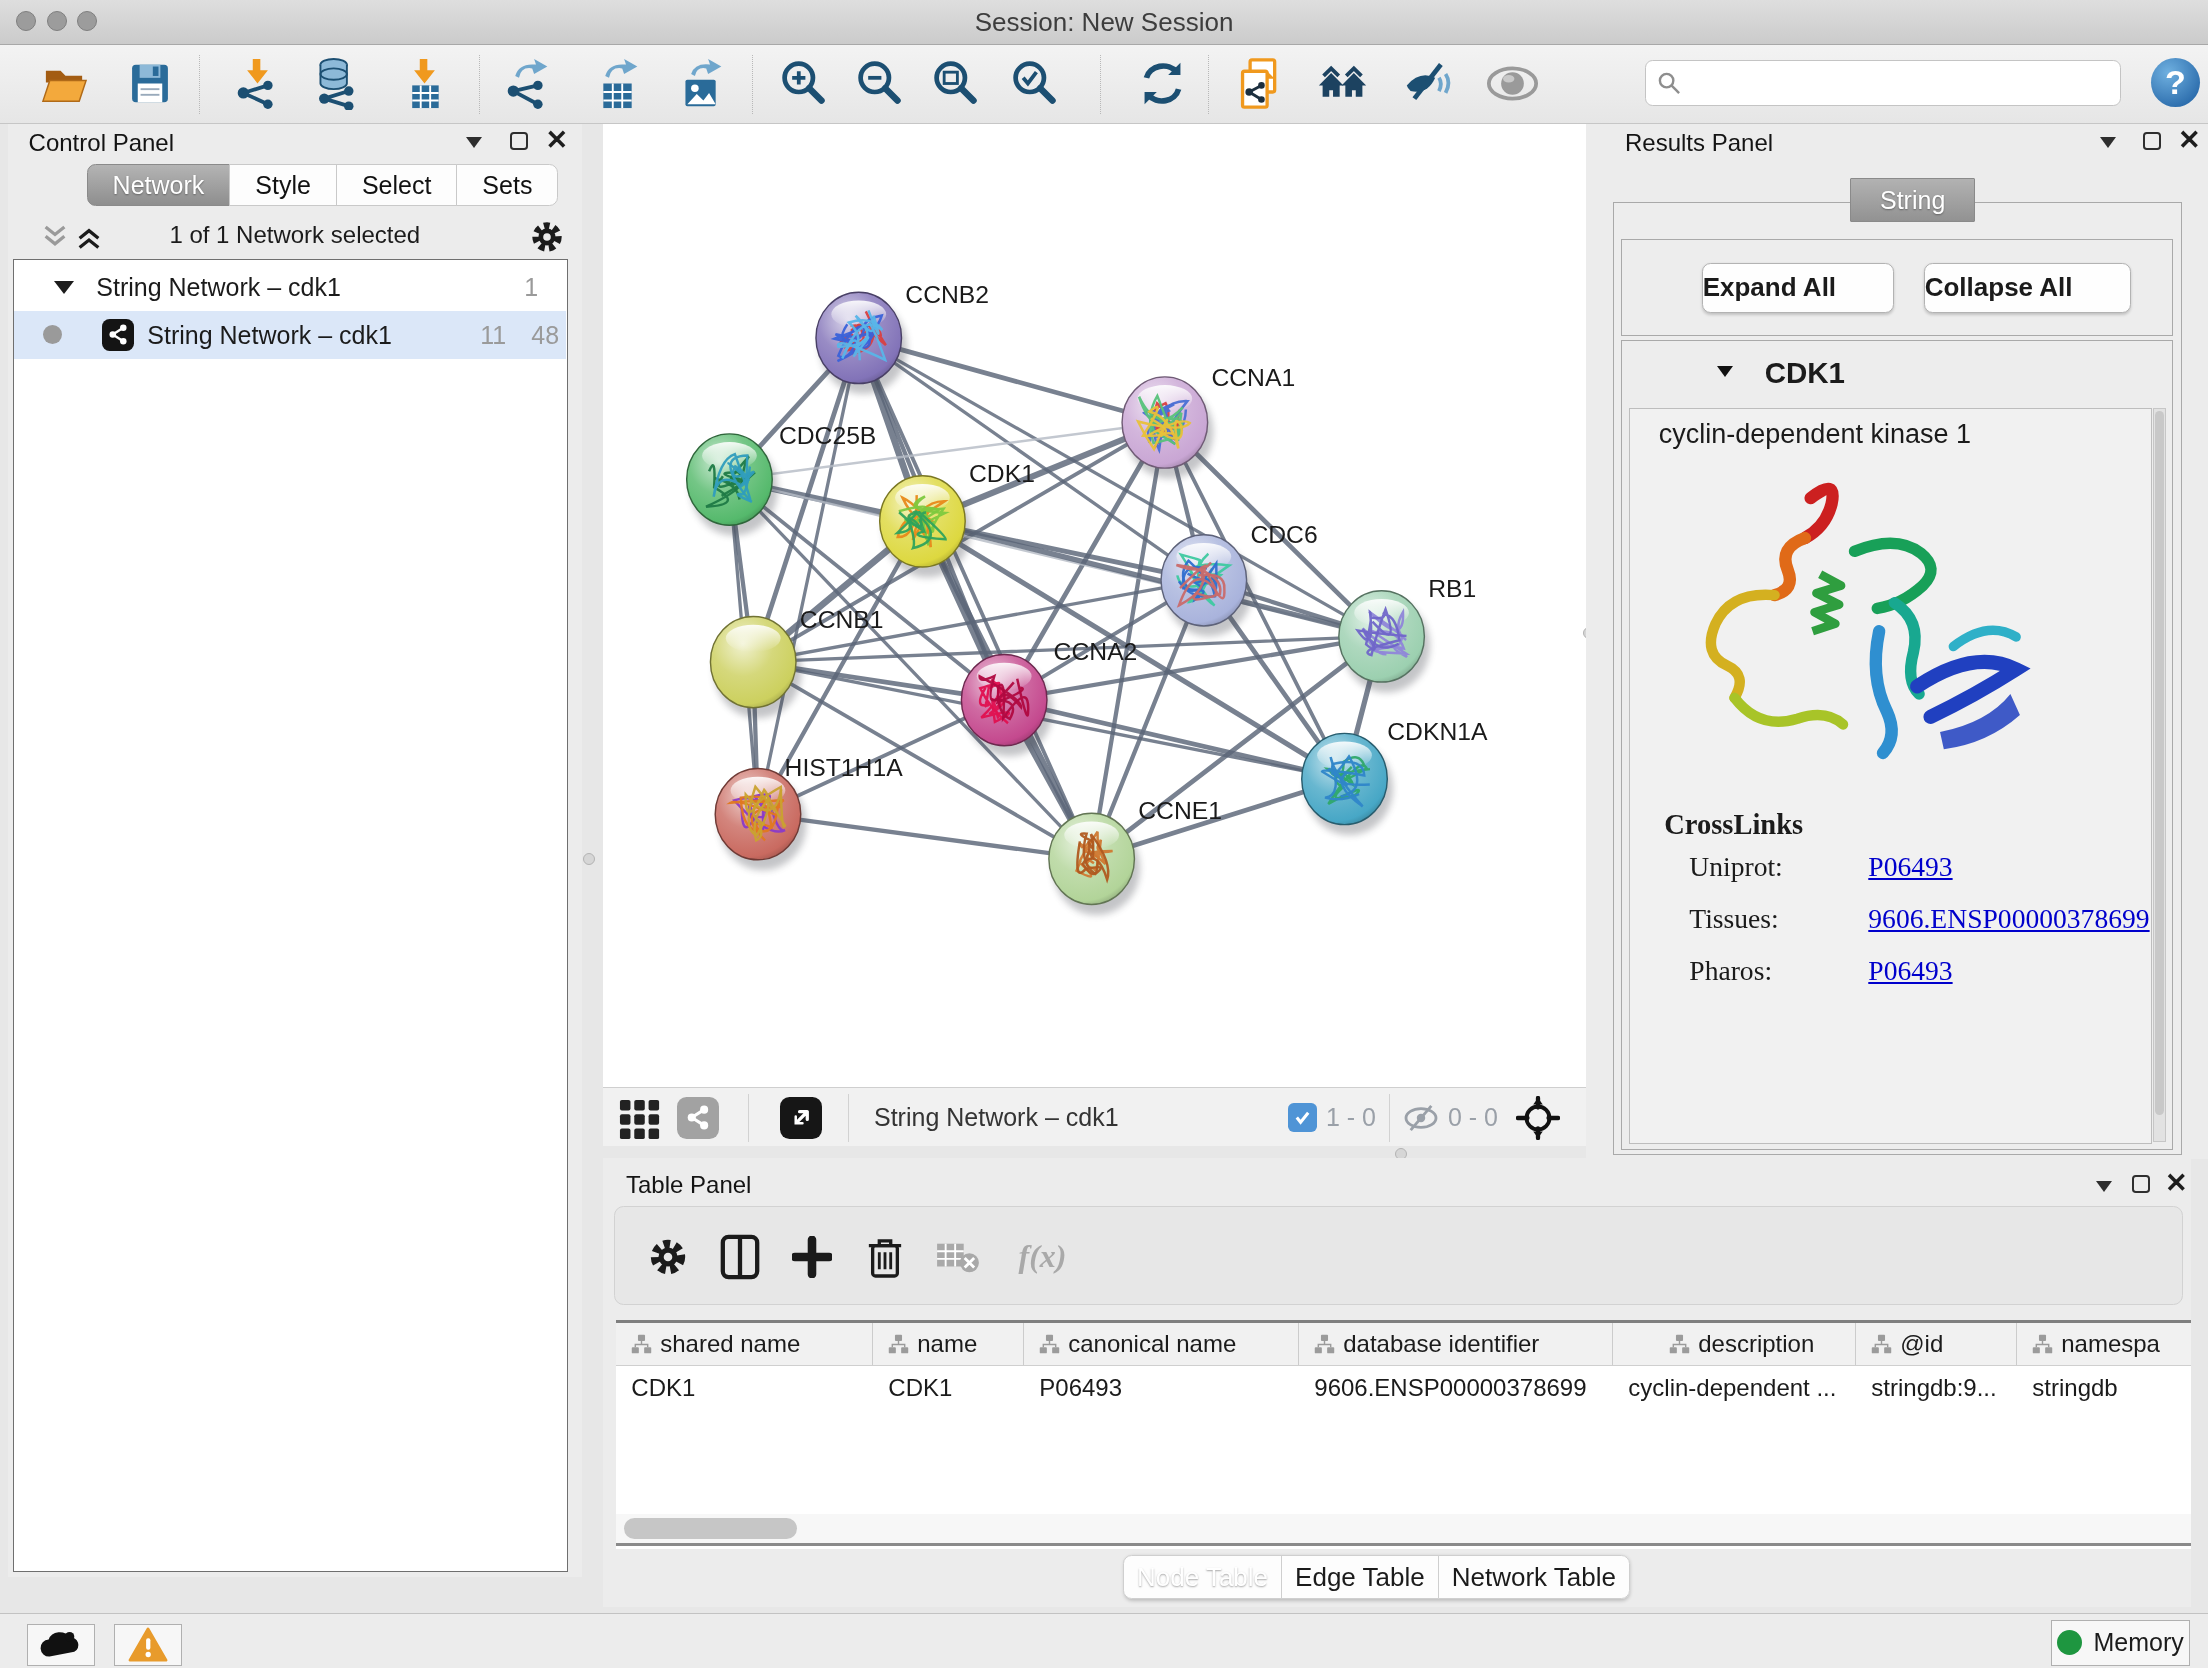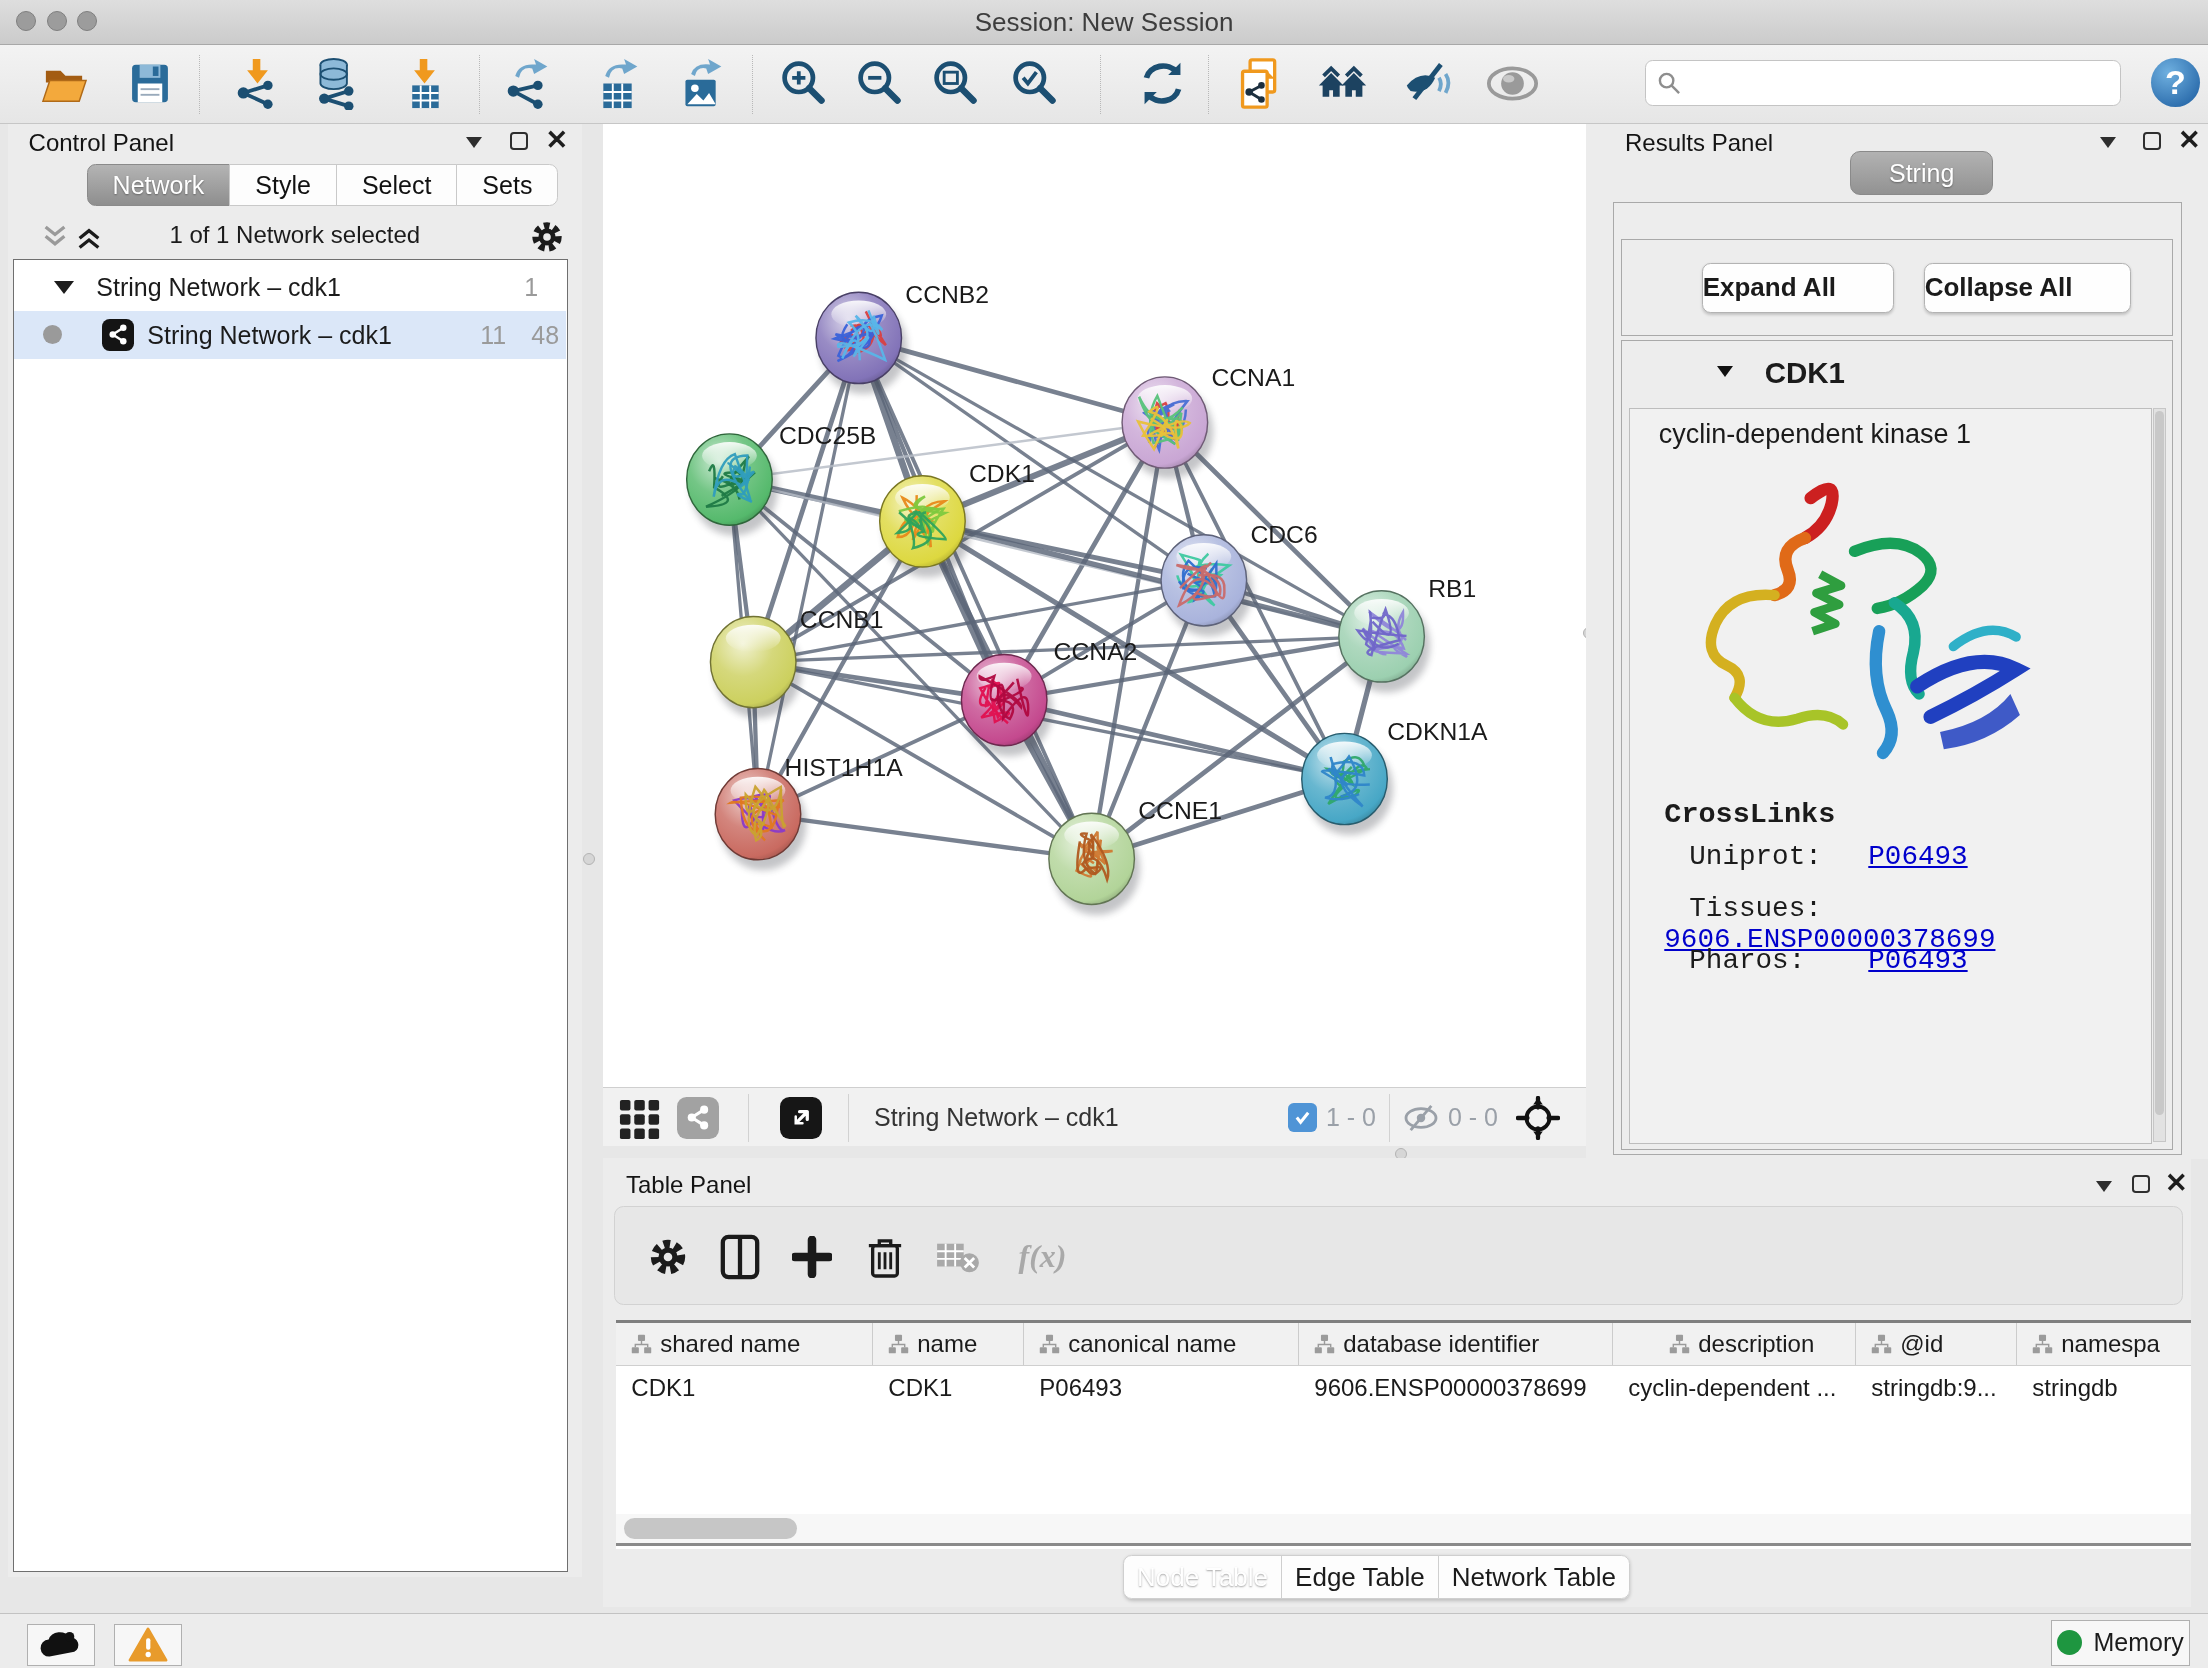--- a/index.html
+++ b/index.html
@@ -42,33 +42,33 @@
   .tri-down{width:0;height:0;border-left:10.5px solid transparent;border-right:10.5px solid transparent;border-top:13.3px solid #1c1c1c;}
   .share-tile{width:32px;height:32px;border-radius:7.6px;background:#141414;display:flex;align-items:center;justify-content:center;}
   
   #canvas{left:603px;top:124px;width:983px;height:963px;background:#ffffff;}
   #canvas-footer{left:603px;top:1087px;width:983px;height:59px;background:#f1f1f1;border-top:1px solid #cfcfcf;box-sizing:border-box;}
   .cf-sep{position:absolute;top:5.7px;height:48px;border-left:1px solid #d2d2d2;}
   #cf-title{position:absolute;left:271px;top:0;height:59px;line-height:59px;font-size:25px;color:#343434;}
   .cf-count{position:absolute;top:0;height:59px;line-height:59px;font-size:25px;color:#9aa0a8;}
   
   #results-panel{left:1586px;top:124px;width:622px;height:1035px;background:#ececec;}
-  #rp-tab{position:absolute;left:264px;top:27px;height:42px;line-height:42px;padding:0 38px;font-size:25px;color:#fff;
-     background:linear-gradient(#b2b2b2,#929292);border:1px solid #8a8a8a;border-radius:10px;text-shadow:0 1px 1.9px rgba(0,0,0,.35);z-index:2;}
+  #rp-tab{position:absolute;left:264px;top:54px;height:42px;line-height:42px;padding:0 29px;font-size:25px;color:#fff;
+     background:linear-gradient(#b2b2b2,#929292);border:1px solid #8a8a8a;border-radius:1px;text-shadow:0 1px 1.9px rgba(0,0,0,.35);z-index:2;}
   #rp-outer{position:absolute;left:27px;top:78px;width:569px;height:953px;background:#ededed;border:1.9px solid #a9a9a9;box-sizing:border-box;}
   #rp-btnbox{position:absolute;left:6.7px;top:36px;width:552px;height:97px;border:1.9px solid #a9a9a9;box-sizing:border-box;}
   .rp-btn{position:absolute;top:23px;height:48px;line-height:46px;background:#fefefe;border:1px solid #b3b3b3;border-radius:8.6px;
      font-size:26px;box-shadow:0 1.9px 2.9px rgba(0,0,0,.18);font-weight:bold;}
   #rp-section{position:absolute;left:6.7px;top:137px;width:552px;height:810px;border:1.9px solid #a9a9a9;box-sizing:border-box;}
   #rp-sec-head{position:absolute;left:0;top:0;width:100%;height:67px;}
   #rp-gene{position:absolute;left:143px;top:15px;font-size:29.5px;font-weight:bold;}
   #rp-content{position:absolute;left:7.6px;top:67px;width:521px;height:734px;background:#f1f1f1;border:1px solid #bdbdbd;overflow:hidden;}
   #rp-desc{position:absolute;left:28.5px;top:9.5px;font-size:27px;color:#1b1b1b;}
   #protein-img{position:absolute;left:38px;top:51px;}
-  #crosslinks{position:absolute;left:34px;top:389px;font-family:Liberation Mono, monospace;}
+  #crosslinks{position:absolute;left:34px;top:400px;font-family:Liberation Serif, serif;}
   #cl-title{font-size:28.5px;font-weight:bold;margin-bottom:9.5px;}
   .cl-row{height:52px;font-size:27.6px;}
   .cl-label{display:inline-block;width:179px;padding-left:25px;}
   .cl-link{color:#0000cc;text-decoration:underline;}
   #rp-scroll{position:absolute;left:531px;top:67px;width:13.3px;height:734px;background:#e2e2e2;border:1px solid #c6c6c6;box-sizing:border-box;}
   #rp-scroll-thumb{position:absolute;left:1px;top:1.9px;width:9.5px;height:704px;background:#c8c8c8;border-radius:4.8px;}
   
   #table-panel{left:603px;top:1158px;width:1588px;height:449px;background:#ececec;}
   #tp-toolbar{position:absolute;left:10.5px;top:48px;width:1569px;height:99px;background:#e7e7e7;border:1.9px solid #d2d2d2;border-radius:9.5px;box-sizing:border-box;font-weight:bold;}
   .tp-icon{position:absolute;top:23px;width:53px;height:53px;display:flex;align-items:center;justify-content:center;}

